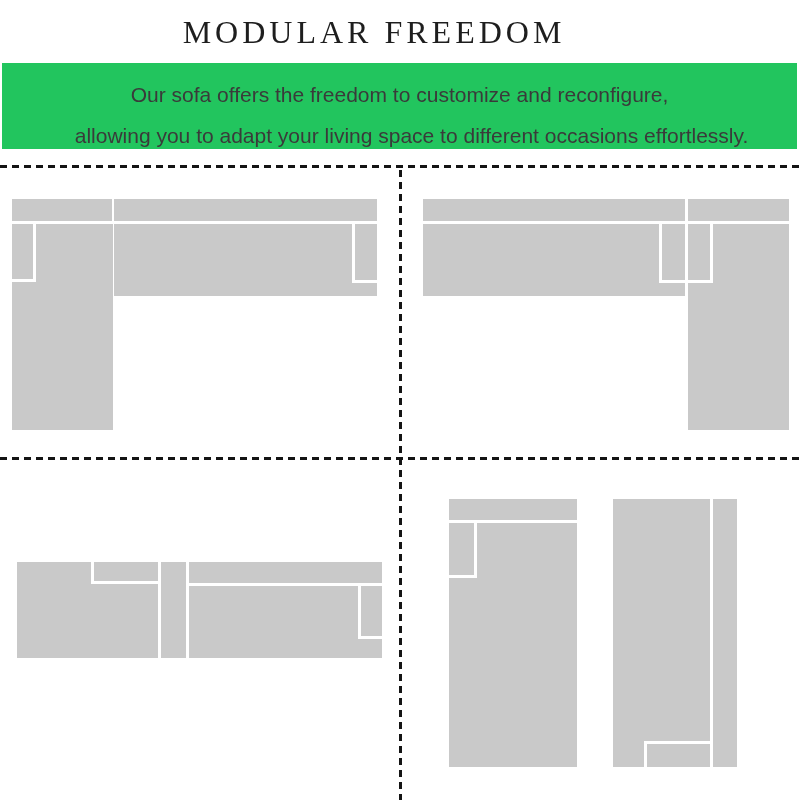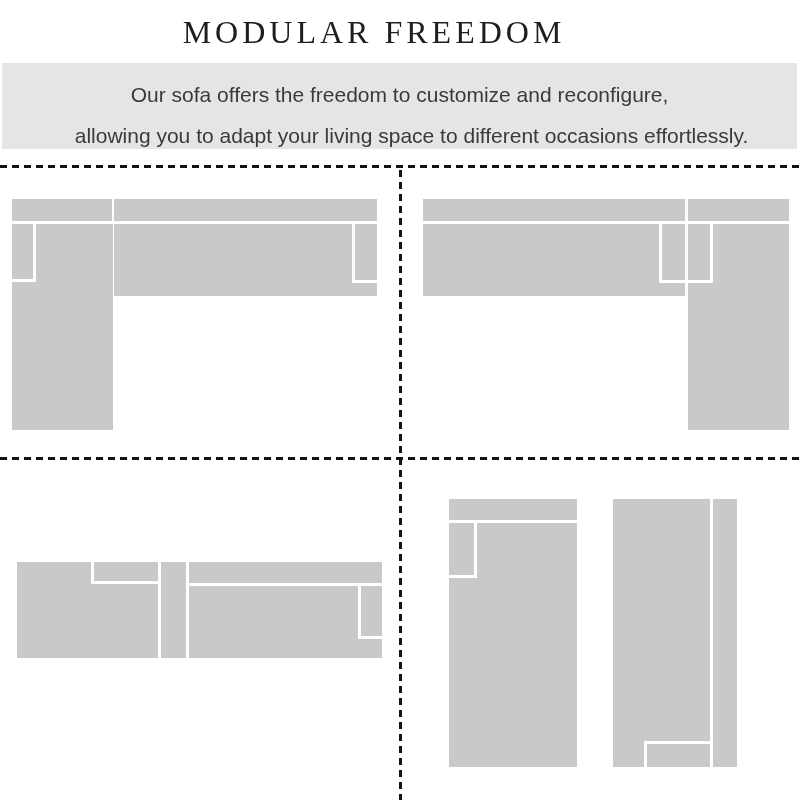--- a/index.html
+++ b/index.html
@@ -26,21 +26,21 @@
   .config{position:absolute;left:0;top:0;width:0;height:0;}
   .piece{position:absolute;}
   .outline{position:absolute;box-sizing:border-box;background:transparent;}
 </style>
 </head>
 <body>
 
 <div class="page" style="background: rgb(255, 255, 255);">
   <div class="page-title" style="color: rgb(30, 30, 30);">MODULAR FREEDOM</div>
 
-  <div class="banner" style="background: #e5e5e5;">
+  <div class="banner" style="background: #22c55e;">
     <div class="banner-line l1" style="color: rgb(58, 58, 58);">Our sofa offers the freedom to customize and reconfigure,</div>
     <div class="banner-line l2" style="color: rgb(58, 58, 58); padding-left: 12px;">allowing you to adapt your living space to different occasions effortlessly.</div>
   </div>
 
   <div>
       <div class="dash-h" style="left: 0px; top: 165px; width: 800px; background: repeating-linear-gradient(90deg, rgb(20, 20, 20) 0px, rgb(20, 20, 20) 7px, transparent 7px, transparent 12px);"></div>
       <div class="dash-h" style="left: 0px; top: 457px; width: 800px; background: repeating-linear-gradient(90deg, rgb(20, 20, 20) 0px, rgb(20, 20, 20) 7px, transparent 7px, transparent 12px);"></div>
       <div class="dash-v" style="left: 399px; top: 170px; height: 630px; background: repeating-linear-gradient(rgb(20, 20, 20) 0px, rgb(20, 20, 20) 7px, transparent 7px, transparent 12px);"></div>
     </div>
   <div>

